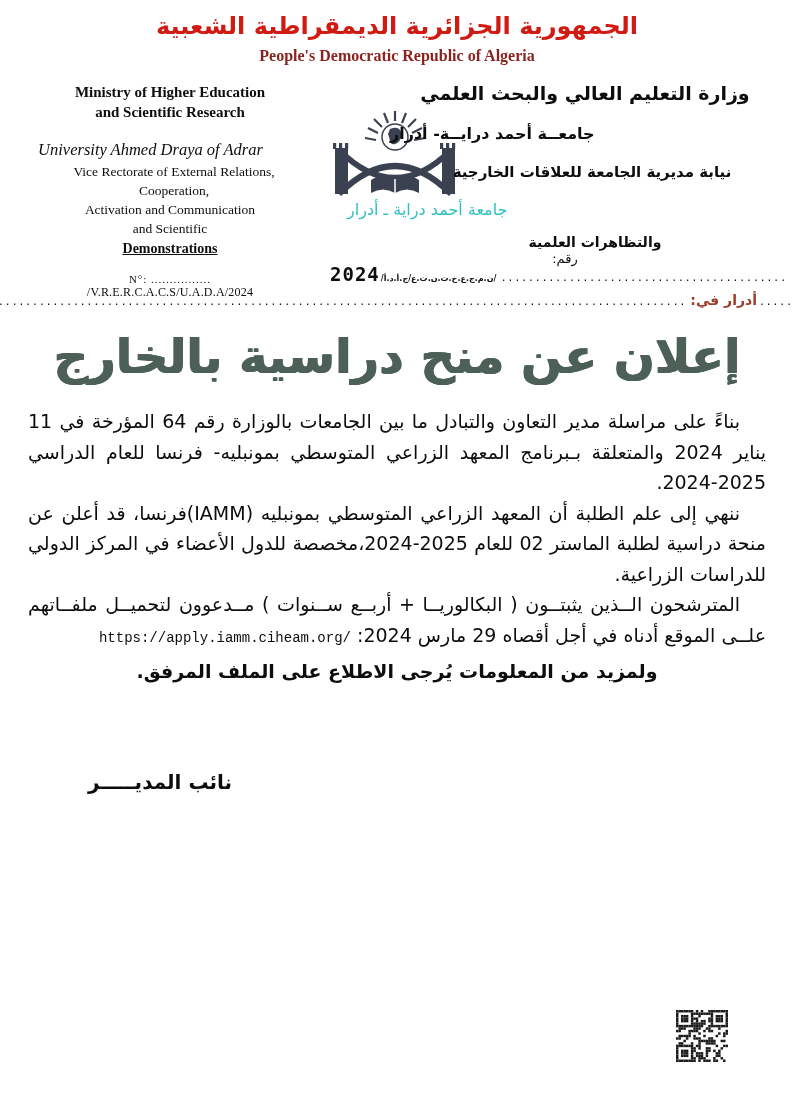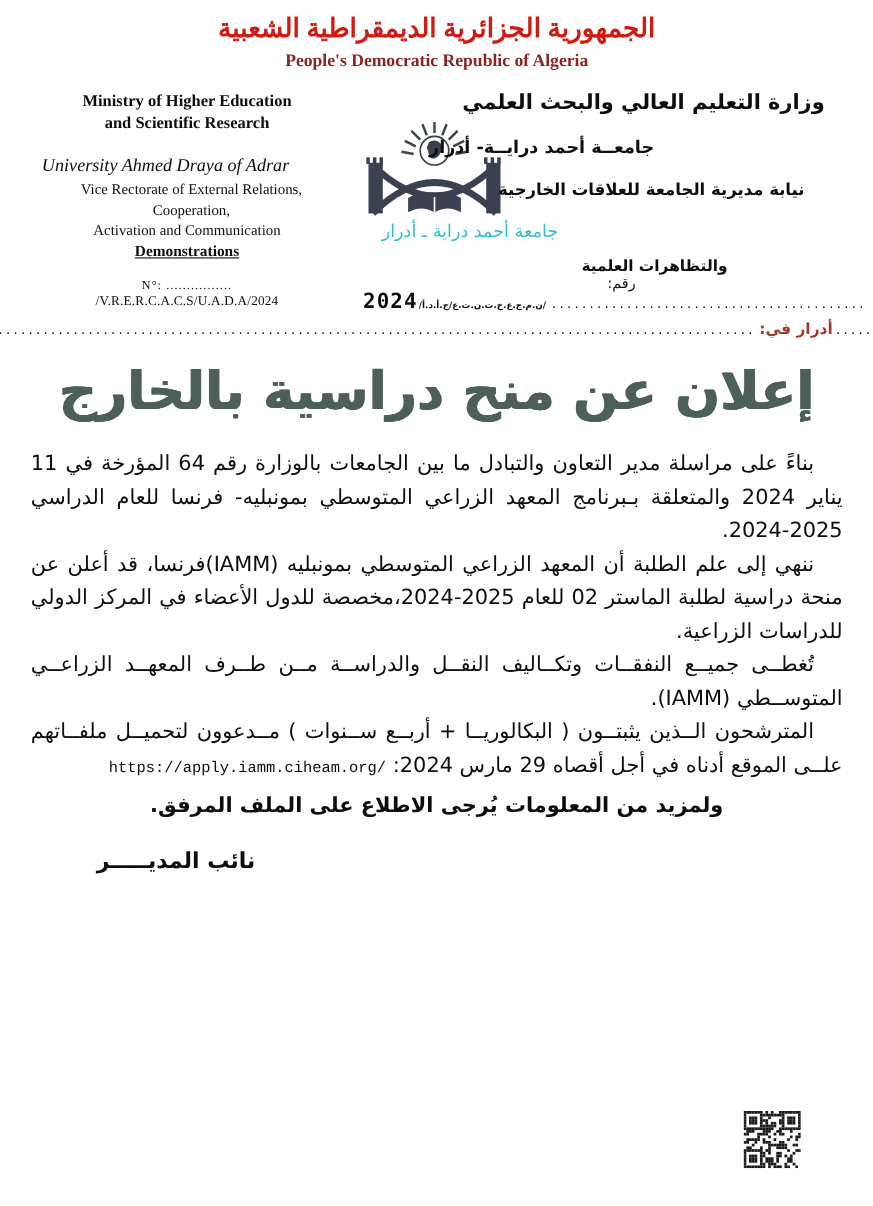--- a/index.html
+++ b/index.html
@@ -2,21 +2,21 @@
 <html lang="ar" style="--title-red: #d01a12; --subtitle-maroon: #8a2420; --date-red: #9c3c28; --announcement-green: #4d6057; --logo-teal: #2fc0c6; --logo-dark: #3a4150; --text-black: #0d0d0d;"><head>
 <meta charset="utf-8">
 <style>
   html,body{margin:0;padding:0;background:#fff;}
   .page{position:relative;width:794px;height:1096px;background:#fff;overflow:hidden;
         font-family:"DejaVu Sans",sans-serif;color:var(--text-black,#0d0d0d);}
   .abs{position:absolute;}
   .rtl{direction:rtl;}
   
   .country-ar{top:12px;left:0;width:794px;text-align:center;font-size:24px;font-weight:bold;
-              color:var(--title-red,#d01a12);font-family:Liberation Serif, serif;}
+              color:var(--title-red,#d01a12);}
   .country-en{top:47px;left:0;width:794px;text-align:center;font-size:16px;font-weight:bold;
               font-family:"Liberation Serif",serif;color:var(--subtitle-maroon,#8a2420);}
   
   .left-col{top:82px;left:30px;width:280px;font-family:"Liberation Serif",serif;text-align:center;}
   .min-line{font-size:15px;font-weight:bold;line-height:20px;}
   .univ{font-style:italic;font-size:16.5px;line-height:23px;text-align:center;width:225px;margin:16px 0 1px 8px;}
   .vr1{font-size:13.5px;line-height:19px;text-align:center;margin-left:8px;}
   .vr2{font-size:13.5px;line-height:19px;}
   .vr4{font-size:14px;font-weight:bold;text-decoration:underline;line-height:20px;margin-top:1px;}
   .nno{font-size:11px;margin-top:14px;letter-spacing:1px;}
@@ -62,20 +62,21 @@
 
   <div class="abs country-ar">الجمهورية الجزائرية الديمقراطية الشعبية</div>
   <div class="abs country-en">People's Democratic Republic of Algeria</div>
 
   <div class="abs left-col">
     <div class="min-line">Ministry of Higher Education</div>
     <div class="min-line">and Scientific Research</div>
     <div class="univ">University Ahmed Draya of Adrar</div>
     <div class="vr1">Vice Rectorate of External Relations, Cooperation,</div>
     <div class="vr2">Activation and Communication</div>
+    <div class="vr2">and Scientific</div>
     <div class="vr4">Demonstrations</div>
     <div class="nno">N°: ................</div>
     <div class="refline">/V.R.E.R.C.A.C.S/U.A.D.A/2024</div>
   </div>
 
   <div class="abs logo-wrap">
     <svg width="140" height="88" viewBox="0 0 140 88">
       <g stroke="#3a4150" stroke-width="2.2">
         <line x1="70" y1="11" x2="70" y2="1"></line>
         <line x1="63" y1="13" x2="59" y2="3"></line>
@@ -125,21 +126,20 @@
     <span class="date-dots-r">........................................................................................................................................................................</span>
     <span class="date-label">أدرار في:</span>
     <span class="date-dots-l">........................................................................................................................................................................</span>
   </div>
 
   <div class="abs announce">إعلان عن منح دراسية بالخارج</div>
 
   <div class="abs body-text">
     <p>بناءً على مراسلة مدير التعاون والتبادل ما بين الجامعات بالوزارة رقم 64 المؤرخة في 11 يناير 2024  والمتعلقة بـبرنامج المعهد الزراعي المتوسطي بمونبليه-  فرنسا للعام الدراسي 2025-2024.</p>
     <p>ننهي إلى علم الطلبة أن المعهد الزراعي المتوسطي  بمونبليه (IAMM)فرنسا، قد أعلن عن منحة دراسية لطلبة الماستر 02  للعام 2025-2024،مخصصة للدول الأعضاء في المركز الدولي للدراسات الزراعية.</p>
-    <p>تُغطــى جميــع النفقــات وتكــاليف النقــل والدراســة مــن طــرف المعهــد الزراعــي المتوســطي (IAMM).</p>
     <p><span>المترشحون الــذين يثبتــون ( البكالوريــا + أربــع ســنوات ) مــدعوون لتحميــل ملفــاتهم علــى الموقع أدناه  في أجل أقصاه 29 مارس 2024:  </span><span class="url">https://apply.iamm.ciheam.org/</span></p>
     <p class="p-center">ولمزيد من المعلومات يُرجى الاطلاع على الملف المرفق.</p>
   </div>
 
   <div class="abs signature">نائب المديـــــر</div>
 
   <div class="abs qr"><svg width="52" height="52" viewBox="0 0 52 52" fill="#1a1a1a">
         <rect x="0.00" y="0.00" width="2.48" height="2.48"></rect>
         <rect x="2.48" y="0.00" width="2.48" height="2.48"></rect>
         <rect x="4.95" y="0.00" width="2.48" height="2.48"></rect>

